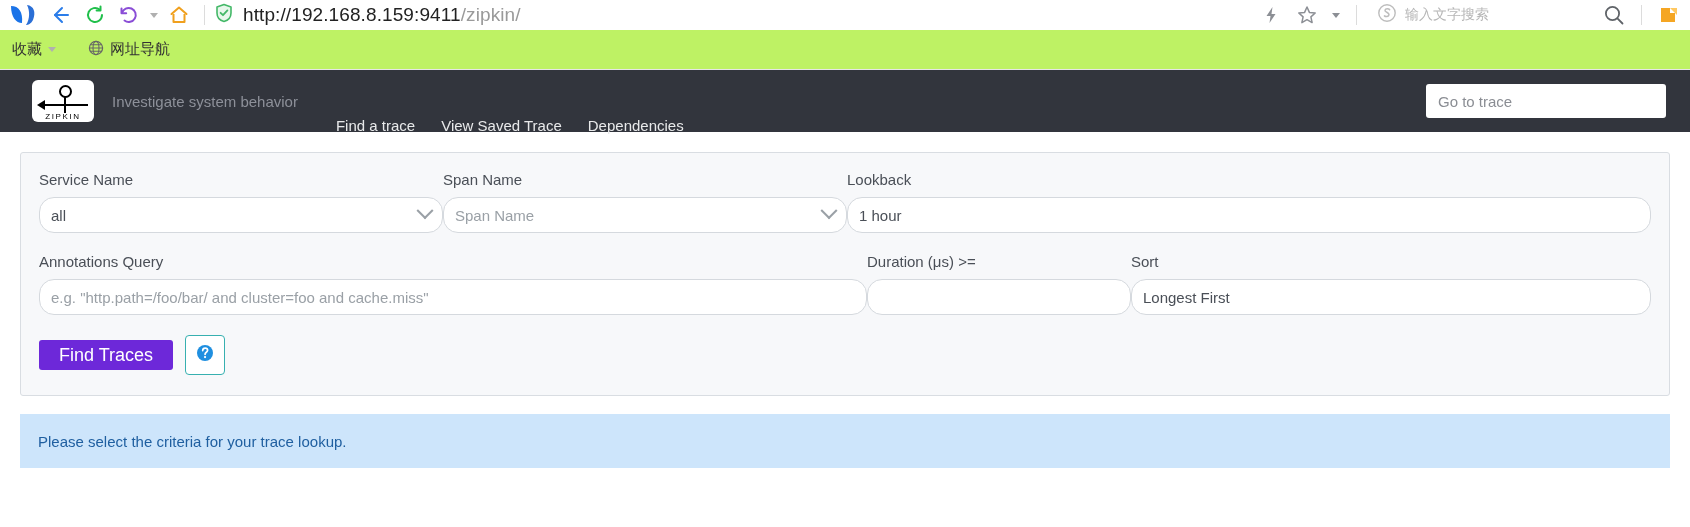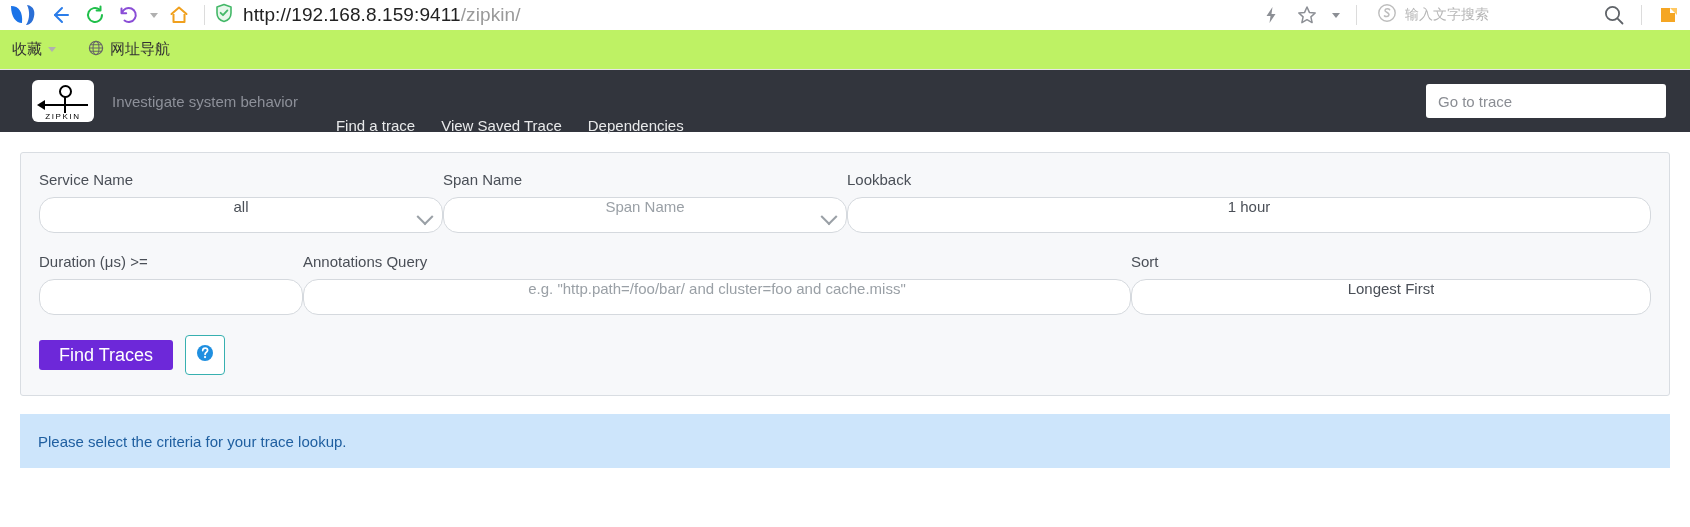--- a/index.html
+++ b/index.html
@@ -179,21 +179,20 @@
     height: 36px;
     background: #ffffff;
     border: 1px solid #d5d9de;
     border-radius: 15px;
     display: flex;
     align-items: center;
     padding: 0 11px;
     font-size: 15px;
     color: #4a4f57;
     position: relative;
-    flex-direction: column;
   }
   .ctl.placeholder-text { color: #9aa0a6; }
   .ctl .val { white-space: nowrap; overflow: hidden; text-overflow: clip; }
   .chev {
     margin-left: auto;
     width: 12px; height: 12px;
     border-right: 2px solid #9aa0a6;
     border-bottom: 2px solid #9aa0a6;
     transform: rotate(45deg) translate(-3px, -3px);
     flex: 0 0 auto;
@@ -410,31 +409,31 @@
 
       <div class="field f-lookback">
         <div class="f-label">Lookback</div>
         <div class="ctl">
           <span class="val">1 hour</span>
         </div>
       </div>
     </div>
 
     <div class="row">
+      <div class="field f-annot">
+        <div class="f-label">Annotations Query</div>
+        <div class="ctl placeholder-text">
+          <span class="val">e.g. "http.path=/foo/bar/ and cluster=foo and cache.miss"</span>
+        </div>
+      </div>
+
       <div class="field f-duration">
         <div class="f-label">Duration (μs) &gt;=</div>
         <div class="ctl">
           <span class="val"></span>
-        </div>
-      </div>
-
-      <div class="field f-annot">
-        <div class="f-label">Annotations Query</div>
-        <div class="ctl placeholder-text">
-          <span class="val">e.g. "http.path=/foo/bar/ and cluster=foo and cache.miss"</span>
         </div>
       </div>
 
 
       <div class="field f-sort">
         <div class="f-label">Sort</div>
         <div class="ctl">
           <span class="val">Longest First</span>
         </div>
       </div>

